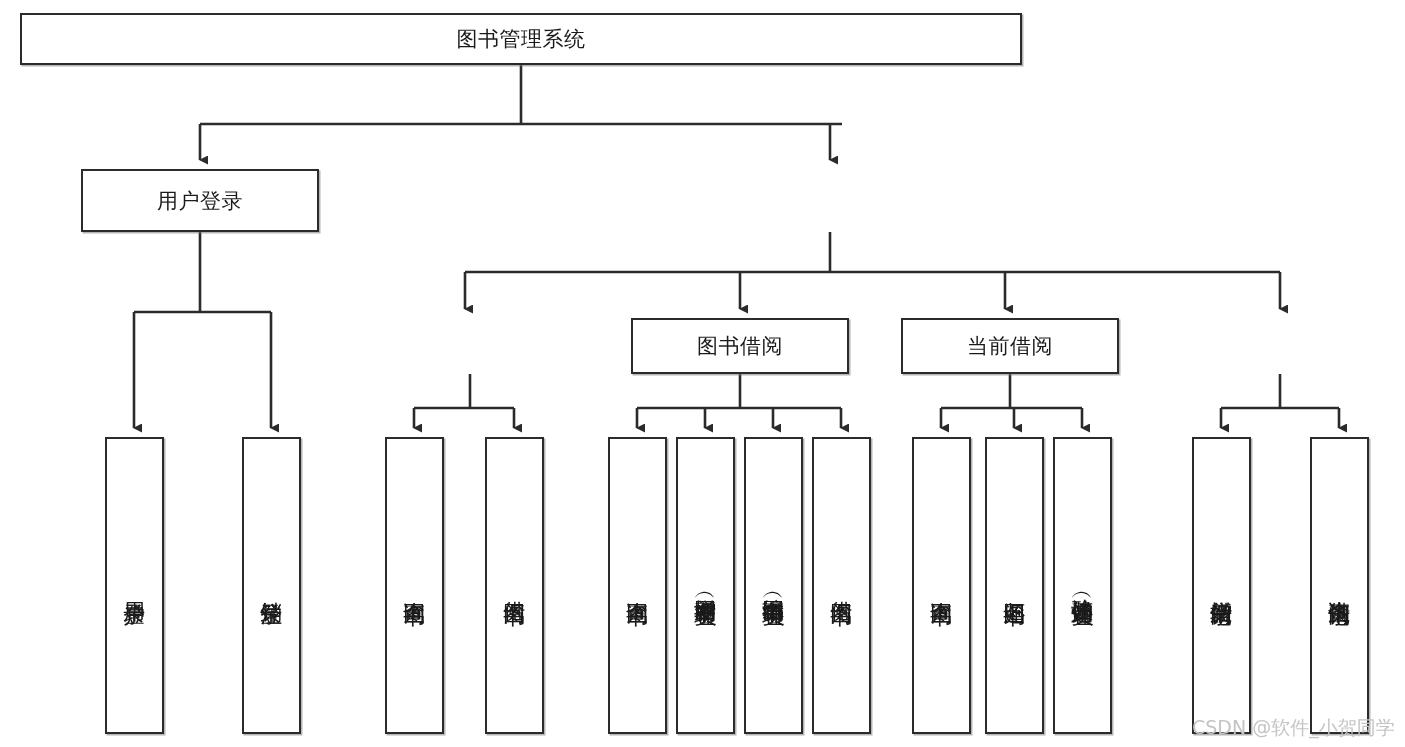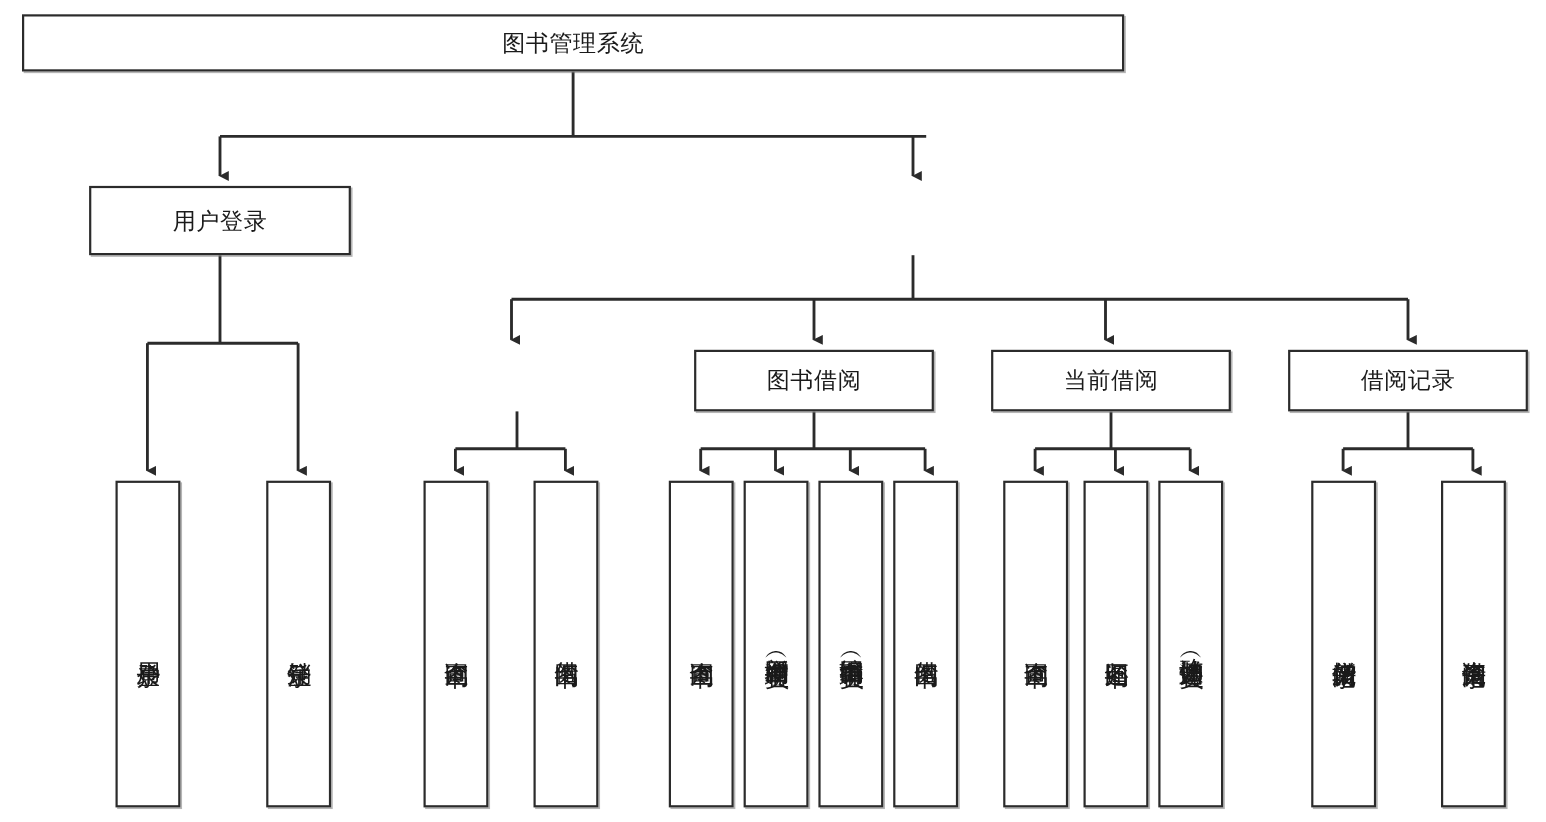--- a/index.html
+++ b/index.html
@@ -129,23 +129,20 @@
   <div class="node-box" style="left: 81px; top: 169px; width: 238px; height: 63px;">
     <span class="node-label-h">用户登录</span>
   </div>
 
   <div class="node-box" style="left: 901px; top: 318px; width: 218px; height: 56px;">
     <span class="node-label-h">当前借阅</span>
   </div>
   <div class="node-box" style="left: 631px; top: 318px; width: 218px; height: 56px;">
     <span class="node-label-h">图书借阅</span>
   </div>
-  <div class="node-box" style="left: 1171px; top: 318px; width: 218px; height: 56px;">
-    <span class="node-label-h">借阅记录</span>
-  </div>
 
   <div class="node-box" style="left: 105px; top: 437px; width: 59px; height: 297px;">
     <span class="node-label-v">用户登录</span>
   </div>
   <div class="node-box" style="left: 242px; top: 437px; width: 59px; height: 297px;">
     <span class="node-label-v">注销登录</span>
   </div>
   <div class="node-box" style="left: 385px; top: 437px; width: 59px; height: 297px;">
     <span class="node-label-v">查询图书</span>
   </div>
@@ -173,14 +170,15 @@
   <div class="node-box" style="left: 1053px; top: 437px; width: 59px; height: 297px;">
     <span class="node-label-v">确认归还（管理员）</span>
   </div>
   <div class="node-box" style="left: 1192px; top: 437px; width: 59px; height: 297px;">
     <span class="node-label-v">新增借阅记录</span>
   </div>
   <div class="node-box" style="left: 1310px; top: 437px; width: 59px; height: 297px;">
     <span class="node-label-v">查询借阅记录</span>
   </div>
 
+  <div class="watermark" style="left:1192px; top:715px;">CSDN @软件_小贺同学</div>
 
 </div>
 
 </body></html>

